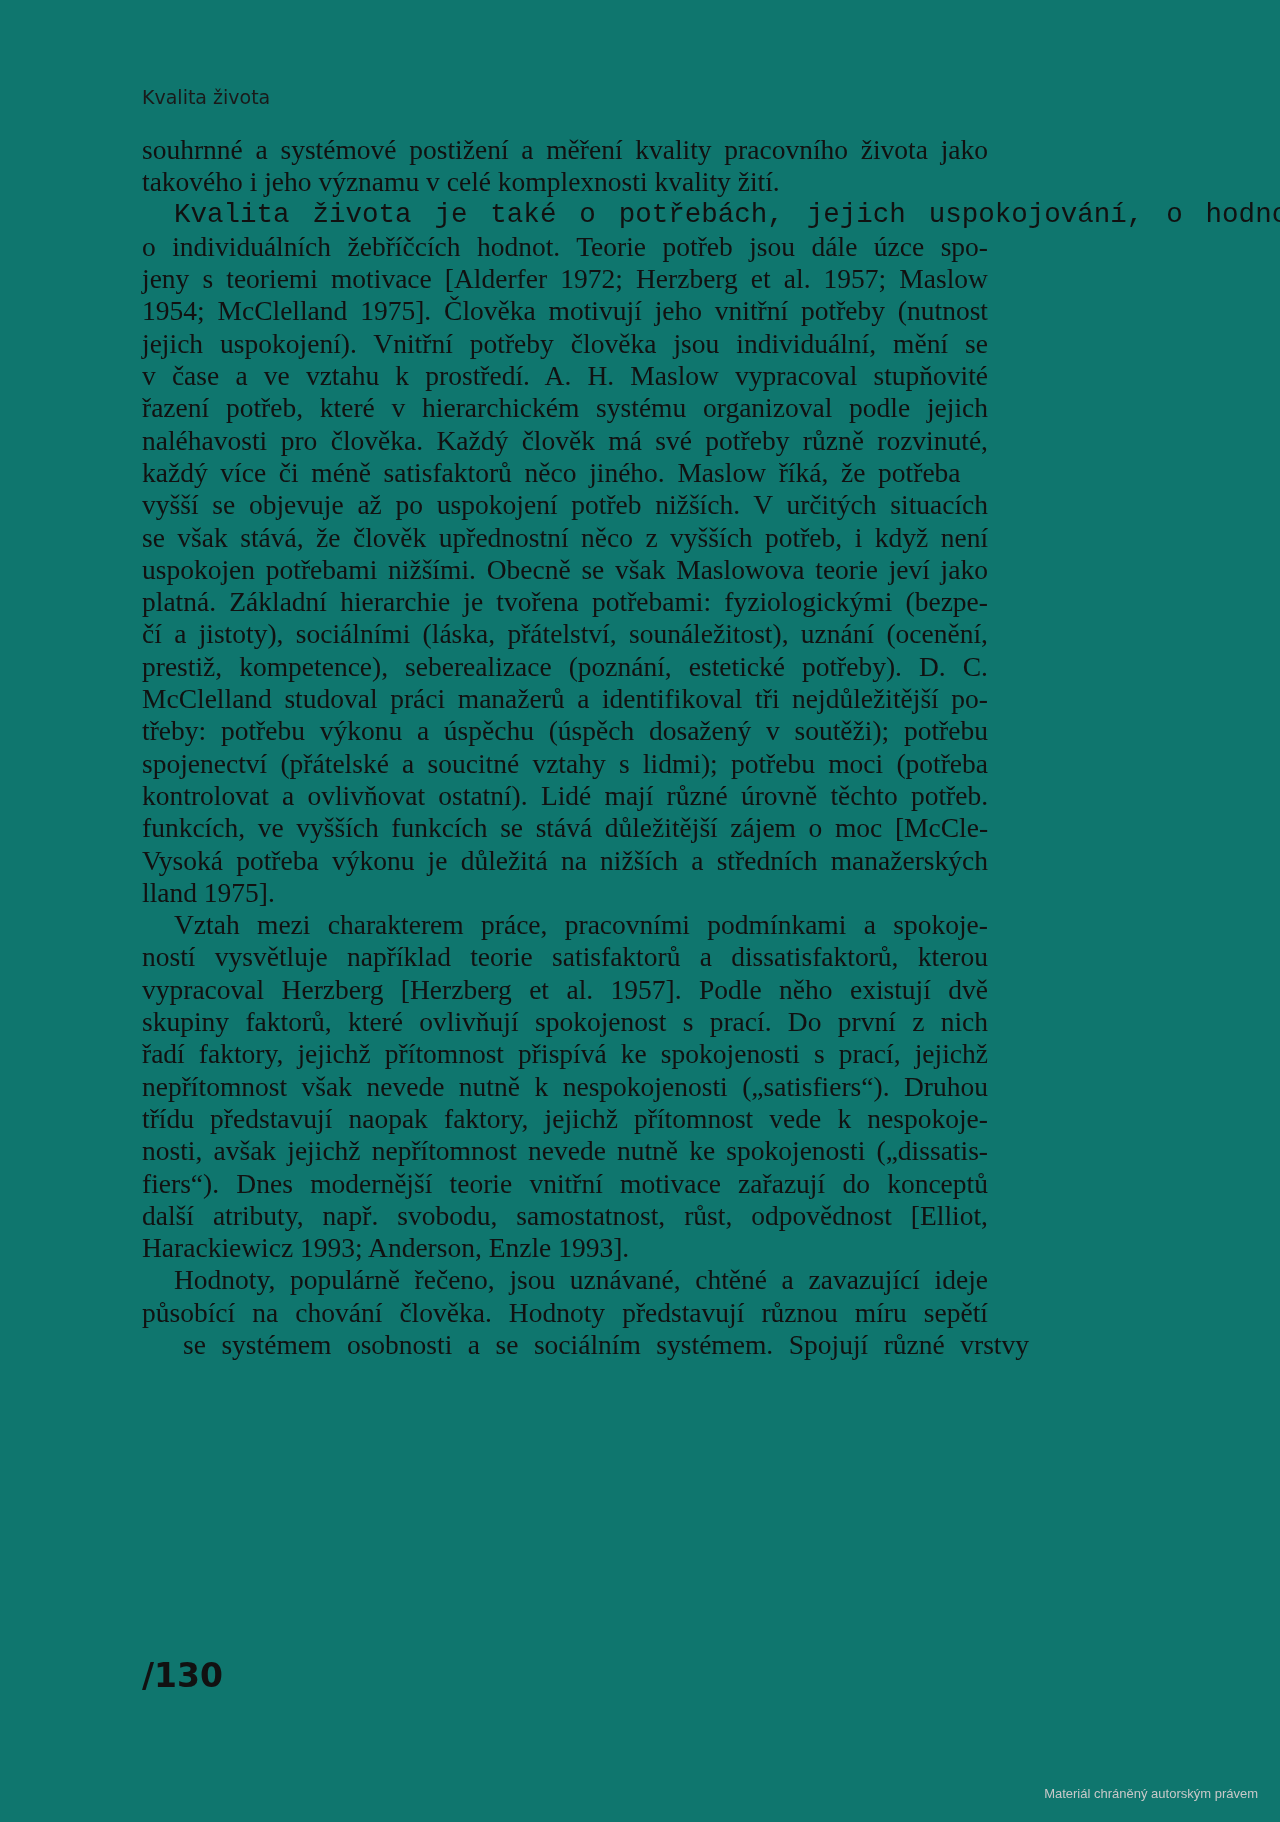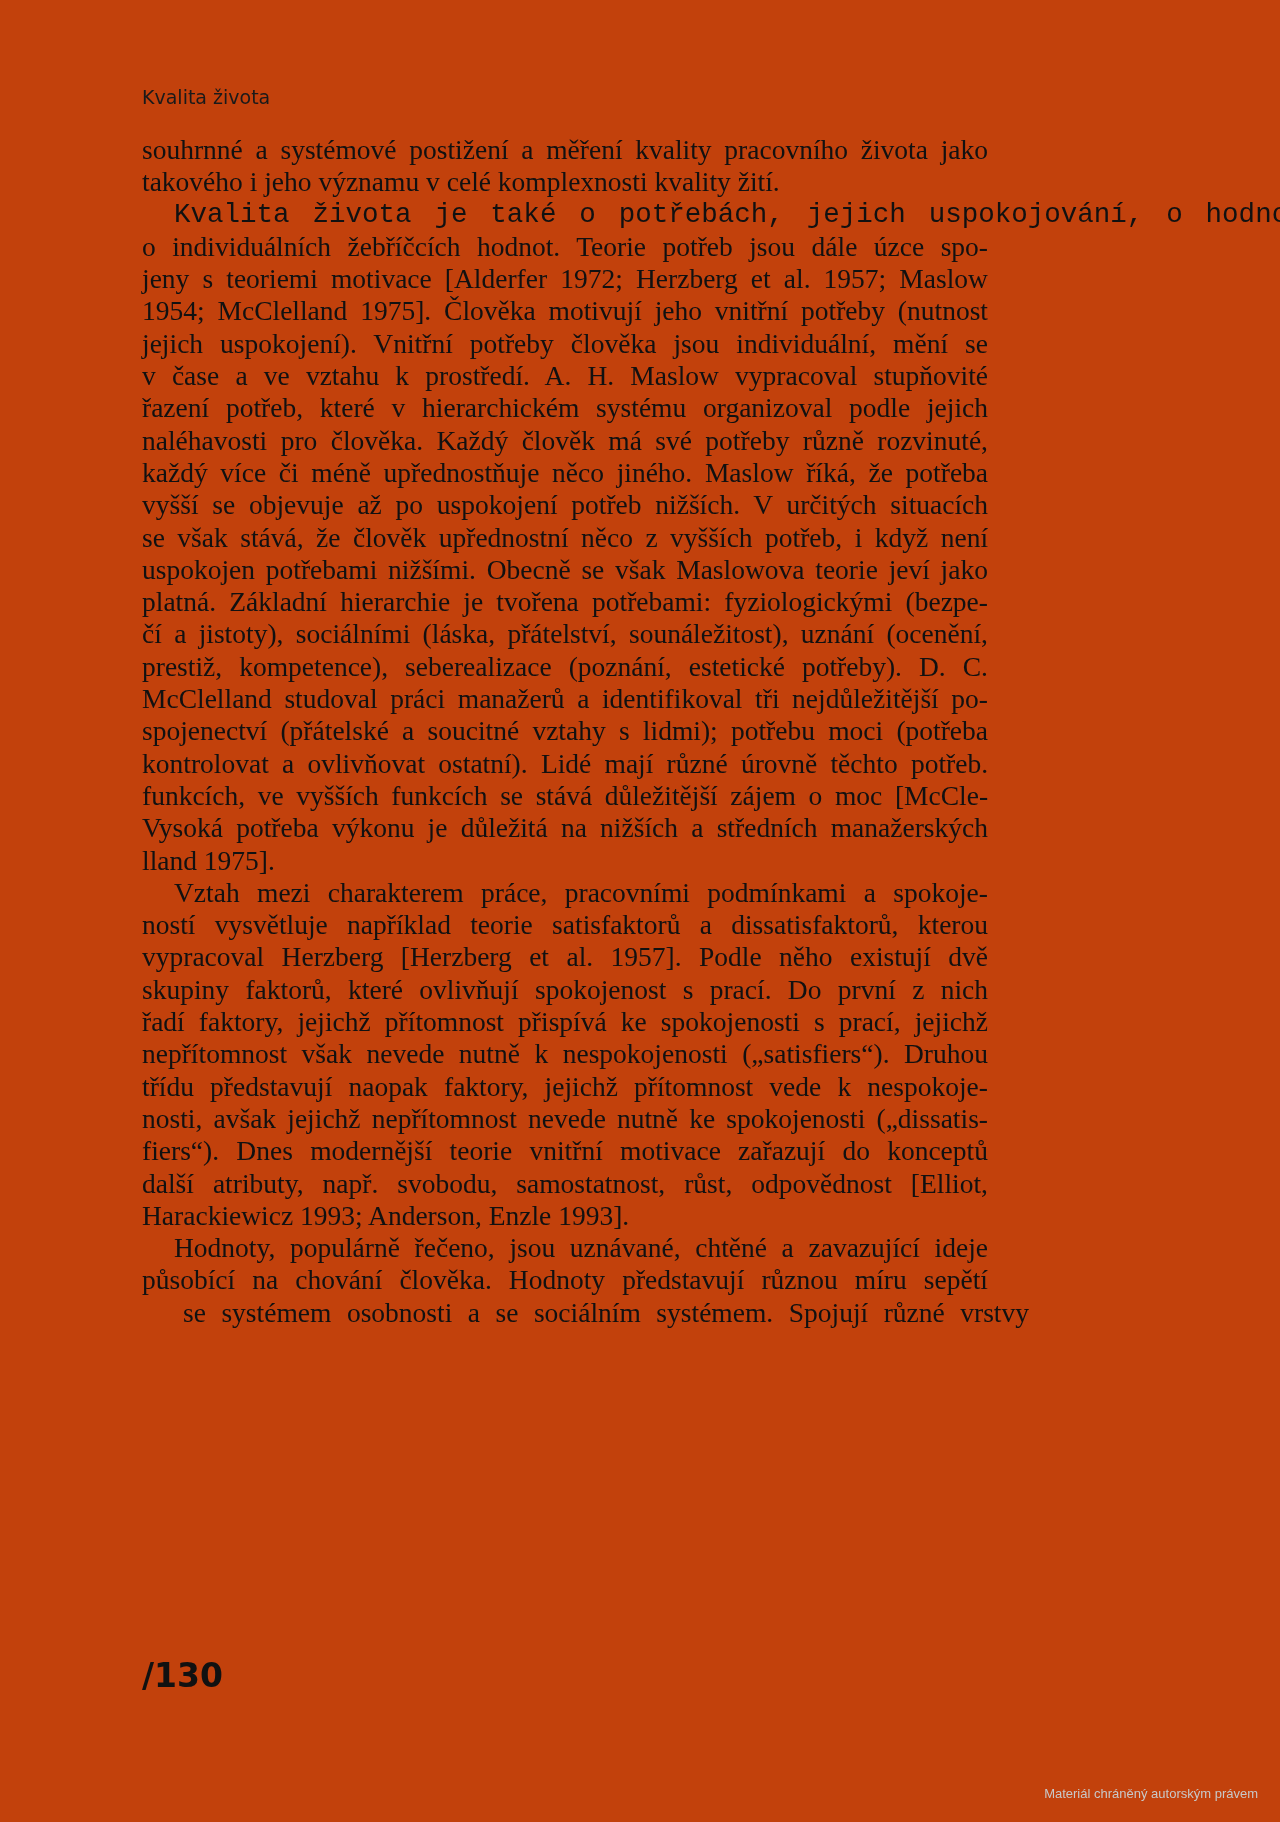--- a/index.html
+++ b/index.html
@@ -11,21 +11,21 @@
       width: 1280px;
       height: 1822px;
       position: relative;
       overflow: hidden;
     }
     .page {
       position: absolute;
       left: 0; top: 0;
       width: 1280px;
       height: 1822px;
-      background: #c2410c;
+      background: #0f766e;
     }
     .running-header {
       position: absolute;
       left: 142px;
       top: 86px;
       font-family: "DejaVu Sans", sans-serif;
       font-size: 19px;
       color: #1a1a1a;
       letter-spacing: 0px;
     }
@@ -81,28 +81,29 @@
       <span class="line" style="word-spacing: 5.84px; text-align: left; text-align-last: left;">souhrnné a systémové postižení a měření kvality pracovního života jako</span>
       <span class="line last">takového i jeho významu v celé komplexnosti kvality žití.</span>
       <span class="line indent" style="word-spacing: 6.44px; text-align: left; text-align-last: left; font-family: Liberation Mono, monospace;">Kvalita života je také o potřebách, jejich uspokojování, o hodnotách,</span>
       <span class="line" style="word-spacing: 9.59px; text-align: left; text-align-last: left;">o individuálních žebříčcích hodnot. Teorie potřeb jsou dále úzce spo-</span>
       <span class="line" style="word-spacing: 6.22px; text-align: left; text-align-last: left;">jeny s teoriemi motivace [Alderfer 1972; Herzberg et al. 1957; Maslow</span>
       <span class="line" style="word-spacing: 5.98px; text-align: left; text-align-last: left;">1954; McClelland 1975]. Člověka motivují jeho vnitřní potřeby (nutnost</span>
       <span class="line" style="word-spacing: 10.15px; text-align: left; text-align-last: left;">jejich uspokojení). Vnitřní potřeby člověka jsou individuální, mění se</span>
       <span class="line" style="word-spacing: 9.29px; text-align: left; text-align-last: left;">v čase a ve vztahu k prostředí. A. H. Maslow vypracoval stupňovité</span>
       <span class="line" style="word-spacing: 9.89px; text-align: left; text-align-last: left;">řazení potřeb, které v hierarchickém systému organizoval podle jejich</span>
       <span class="line" style="word-spacing: 6.52px; text-align: left; text-align-last: left;">naléhavosti pro člověka. Každý člověk má své potřeby různě rozvinuté,</span>
-      <span class="line" style="word-spacing: 5.8px; text-align: left; text-align-last: left;">každý více či méně upřednostňuje něco jiného. Maslow říká, že potřeba</span>
+      <span class="line" style="word-spacing: 5.8px; text-align: left; text-align-last: left;">každý více či méně satisfaktorů něco jiného. Maslow říká, že potřeba</span>
       <span class="line" style="word-spacing: 6.88px; text-align: left; text-align-last: left;">vyšší se objevuje až po uspokojení potřeb nižších. V určitých situacích</span>
       <span class="line" style="word-spacing: 5.59px; text-align: left; text-align-last: left;">se však stává, že člověk upřednostní něco z vyšších potřeb, i když není</span>
       <span class="line" style="word-spacing: 3.88px; text-align: left; text-align-last: left;">uspokojen potřebami nižšími. Obecně se však Maslowova teorie jeví jako</span>
       <span class="line" style="word-spacing: 6.32px; text-align: left; text-align-last: left;">platná. Základní hierarchie je tvořena potřebami: fyziologickými (bezpe-</span>
       <span class="line" style="word-spacing: 5.42px; text-align: left; text-align-last: left;">čí a jistoty), sociálními (láska, přátelství, sounáležitost), uznání (ocenění,</span>
       <span class="line" style="word-spacing: 10.14px; text-align: left; text-align-last: left;">prestiž, kompetence), seberealizace (poznání, estetické potřeby). D. C.</span>
       <span class="line" style="word-spacing: 5.71px; text-align: left; text-align-last: left;">McClelland studoval práci manažerů a identifikoval tři nejdůležitější po-</span>
+      <span class="line" style="word-spacing: 7.87px; text-align: left; text-align-last: left;">třeby: potřebu výkonu a úspěchu (úspěch dosažený v soutěži); potřebu</span>
       <span class="line" style="word-spacing: 6.35px; text-align: left; text-align-last: left;">spojenectví (přátelské a soucitné vztahy s lidmi); potřebu moci (potřeba</span>
       <span class="line" style="word-spacing: 6.35px; text-align: left; text-align-last: left;">kontrolovat a ovlivňovat ostatní). Lidé mají různé úrovně těchto potřeb.</span>
       <span class="line" style="word-spacing: 5.72px; text-align: left; text-align-last: left;">funkcích, ve vyšších funkcích se stává důležitější zájem o moc [McCle-</span>
       <span class="line" style="word-spacing: 6.35px; text-align: left; text-align-last: left;">Vysoká potřeba výkonu je důležitá na nižších a středních manažerských</span>
       <span class="line last">lland 1975].</span>
       <span class="line indent" style="word-spacing: 10.47px; text-align: left; text-align-last: left;">Vztah mezi charakterem práce, pracovními podmínkami a spokoje-</span>
       <span class="line" style="word-spacing: 12.41px; text-align: left; text-align-last: left;">ností vysvětluje například teorie satisfaktorů a dissatisfaktorů, kterou</span>
       <span class="line" style="word-spacing: 10.54px; text-align: left; text-align-last: left;">vypracoval Herzberg [Herzberg et al. 1957]. Podle něho existují dvě</span>
       <span class="line" style="word-spacing: 9.45px; text-align: left; text-align-last: left;">skupiny faktorů, které ovlivňují spokojenost s prací. Do první z nich</span>
       <span class="line" style="word-spacing: 7.22px; text-align: left; text-align-last: left;">řadí faktory, jejichž přítomnost přispívá ke spokojenosti s prací, jejichž</span>

